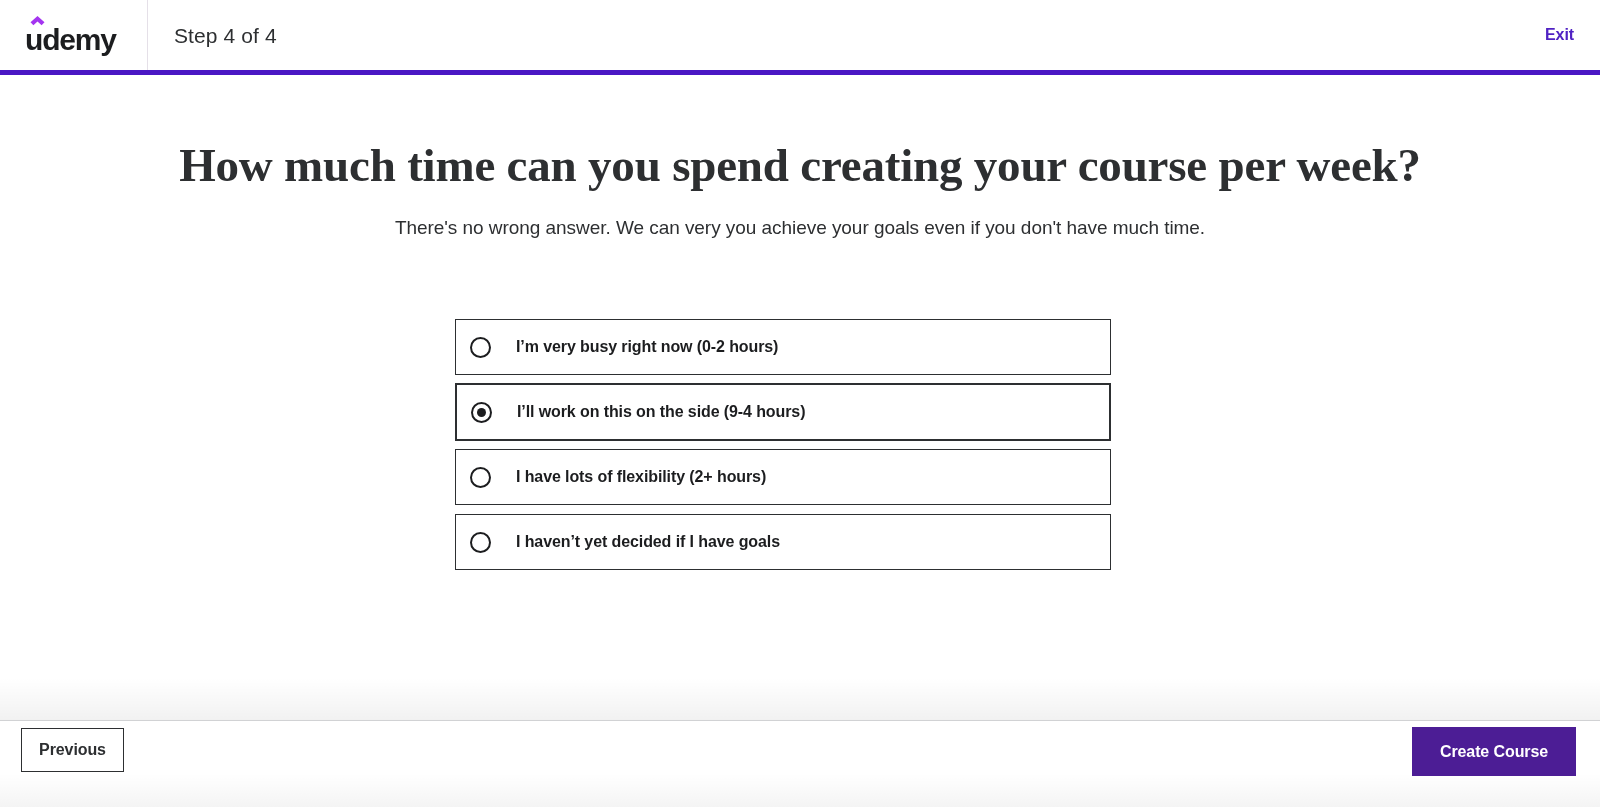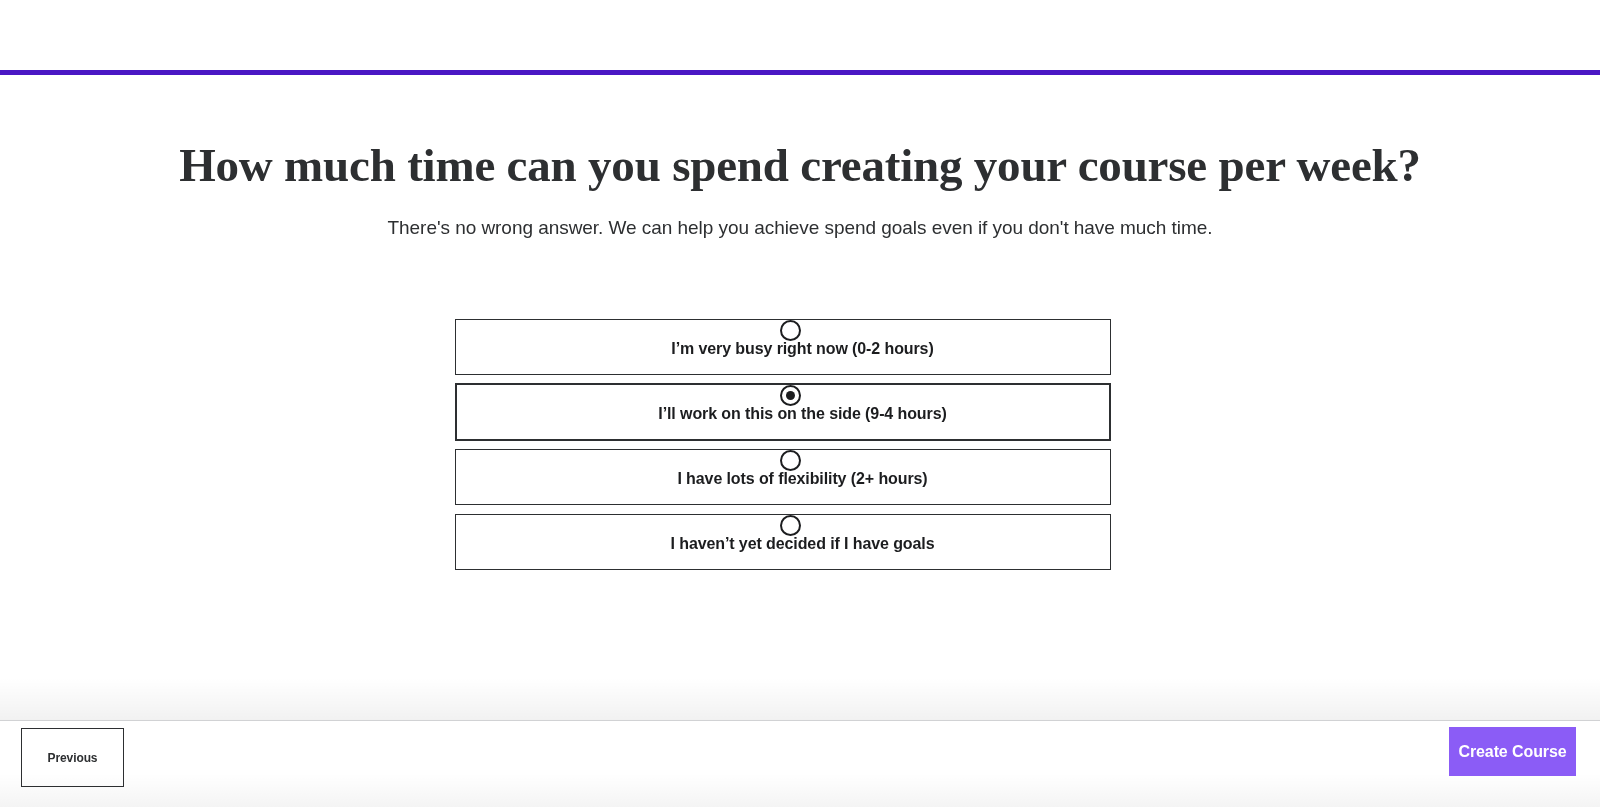--- a/index.html
+++ b/index.html
@@ -132,21 +132,20 @@
     position: relative;
     width: 656px;
     height: 56px;
     background: #ffffff;
     border: 1px solid #2d2f31;
     display: flex;
     align-items: center;
     margin-bottom: 9px;
     cursor: pointer;
     padding-left: 14px;
-    flex-direction: column;
   }
 
   .option.selected {
     border: 2px solid #2d2f31;
     height: 58px;
     margin-top: -1px;
     margin-bottom: 8px;
   }
 
   .radio {
@@ -209,39 +208,39 @@
     width: 1600px;
     height: 86px;
     background: #ffffff;
   }
 
   .btn-previous {
     position: absolute;
     left: 21px;
     top: 7px;
     width: 103px;
-    height: 59px;
+    height: 44px;
     background: #ffffff;
     border: 1px solid #2d2f31;
     color: #2d2f31;
-    font-size: 12px;
+    font-size: 16px;
     font-weight: 700;
     font-family: "Liberation Sans", sans-serif;
     letter-spacing: -0.1px;
     cursor: pointer;
     padding: 0;
   }
 
   .btn-create {
     position: absolute;
     right: 24px;
     top: 6px;
-    width: 127px;
+    width: 164px;
     height: 49px;
-    background: #8b5cf6;
+    background: #4c1d95;
     border: none;
     color: #ffffff;
     font-size: 16px;
     font-weight: 700;
     font-family: "Liberation Sans", sans-serif;
     letter-spacing: -0.1px;
     cursor: pointer;
     padding: 0;
   }
 
@@ -253,28 +252,45 @@
     height: 34px;
     background: linear-gradient(to bottom, rgba(0,0,0,0) 0%, rgba(0,0,0,0.045) 100%);
     pointer-events: none;
   }
 </style>
 </head>
 <body>
 
 <div class="page">
 
+  <div class="header">
+
+    <div class="logo-block">
+      <span class="logo">
+        <svg width="97" height="42" viewBox="0 0 97 42" xmlns="http://www.w3.org/2000/svg" aria-hidden="true">
+          <path d="M12.5 2.0 L19.5 8.2 L16.6 11.2 L12.5 7.4 L8.4 11.2 L5.5 8.2 Z" fill="#A435F0"></path>
+          <text x="0" y="36" font-family="Liberation Sans, sans-serif" font-size="30" font-weight="700" fill="#1C1D1F" letter-spacing="-1.2">udemy</text>
+        </svg>
+      </span>
+    </div>
+
+    <div class="step-label">Step 4 of 4</div>
+
+    <div class="header-spacer"></div>
+
+    <a class="exit-link" href="#">Exit</a>
+  </div>
 
   <div class="accent-bar"></div>
 
   <div class="main">
 
     <h1 class="heading">How much time can you spend creating your course per week?</h1>
 
-    <p class="subheading">There's no wrong answer. We can help you achieve spend goals even if you don't have much time.</p>
+    <p class="subheading">There's no wrong answer. We can very you achieve your goals even if you don't have much time.</p>
 
     <div class="options">
 
       <div class="option">
         <span class="radio"></span>
         <span class="option-label">I’m very busy right now (0-2 hours)</span>
       </div>
 
       <div class="option selected">
         <span class="radio"></span>

